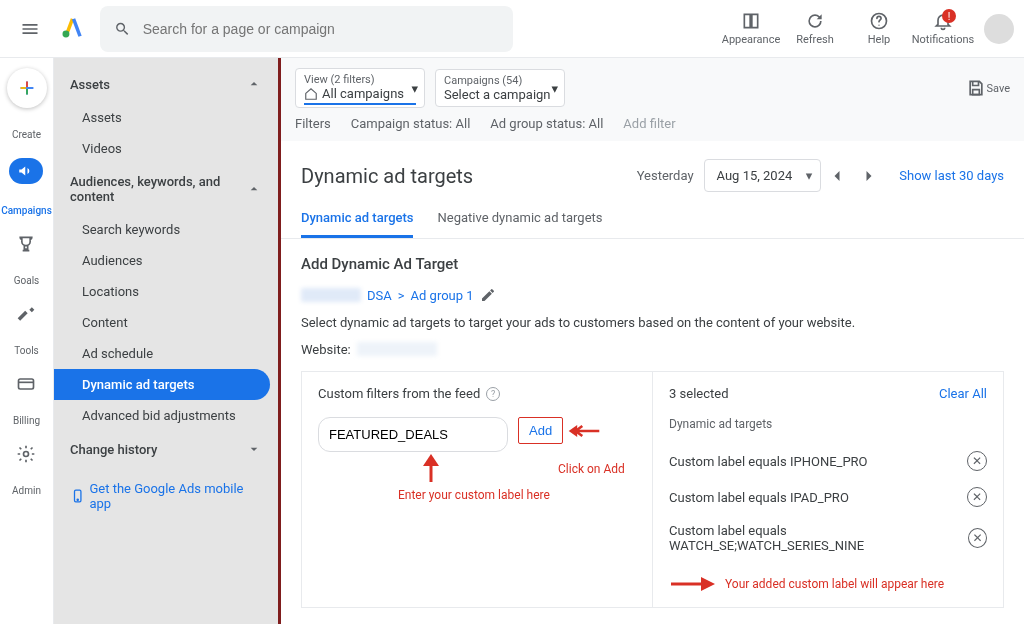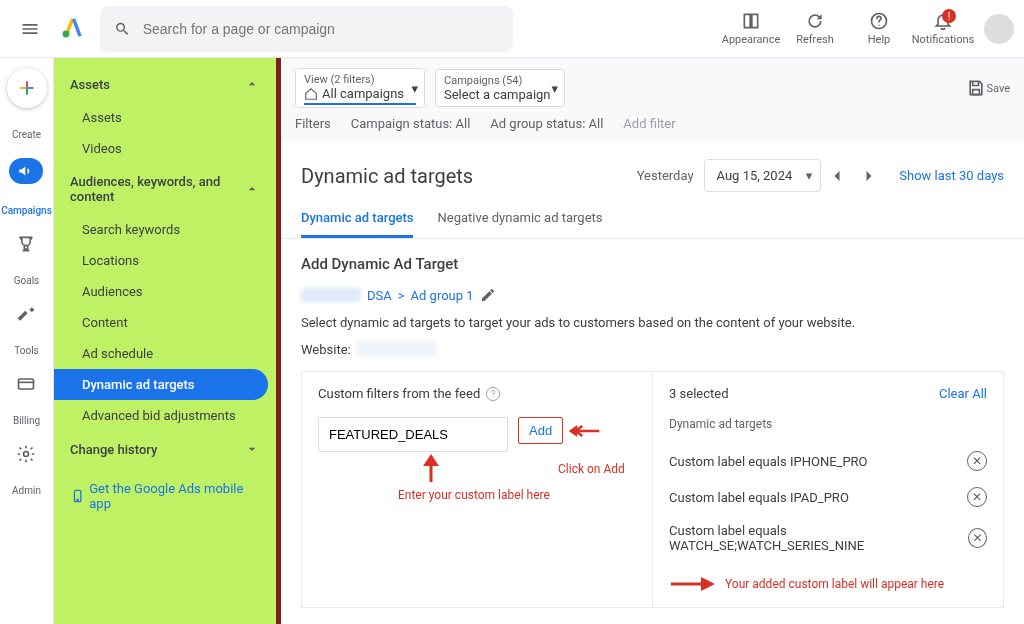--- a/index.html
+++ b/index.html
@@ -24,21 +24,21 @@
 
   
   .leftrail { width: 54px; border-right: 1px solid #e8eaed; display:flex; flex-direction:column; align-items:center; padding-top:10px; }
   .rail-item { display:flex; flex-direction:column; align-items:center; margin-bottom:18px; cursor:pointer; }
   .rail-item .lbl { font-size:10px; color:#5f6368; margin-top:21px; }
   .create-btn { width:40px; height:40px; border-radius:50%; background:#fff; box-shadow:0 1px 4px rgba(0,0,0,.25); display:flex; align-items:center; justify-content:center; }
   .campaigns-chip { background:#1a73e8; border-radius:16px; padding:4px 8px; display:flex; align-items:center; }
   .campaigns-chip svg { fill:#fff; }
 
   
-  .sidenav { width: 227px; background: #bef264; border-right: 5px solid #7f1d1d; padding-top: 8px; overflow-y: auto; }
+  .sidenav { width: 227px; background: #e5e5e5; border-right: 3px solid #7f1d1d; padding-top: 8px; overflow-y: auto; }
   .nav-group { font-size: 13px; color: #3c4043; padding: 10px 16px; display:flex; justify-content:space-between; align-items:center; cursor:pointer; }
   .nav-group.bold { font-weight: 500; }
   .nav-item { font-size: 13px; color: #3c4043; padding: 8px 16px 8px 28px; cursor:pointer; }
   .nav-item.active { background: #1a73e8; color: #fff; border-radius: 0 20px 20px 0; font-weight:500; margin-right:8px; }
   .mobile-app { display:flex; align-items:center; gap:4px; padding:14px 16px; color:#1a73e8; font-size:13px; }
 
   
   .main { flex:1; display:flex; flex-direction:column; overflow:hidden; background:#f8f9fa; }
   .scope-row { display:flex; align-items:center; padding:10px 14px 2px; gap:10px; background:#f8f9fa; }
   .scope-chip { background:#fff; border:1px solid #dadce0; border-radius:4px; padding:4px 8px; display:flex; flex-direction:column; min-width:130px; position:relative; cursor:pointer; }
@@ -74,21 +74,21 @@
   .website-row .blur { background:#eef3f9; display:inline-block; width:80px; height:14px; filter:blur(2px); }
 
   .two-col { display:flex; border:1px solid #e8eaed; }
   .col { flex:1; padding:14px 16px; }
   .col+.col { border-left:1px solid #e8eaed; }
   .col-head { display:flex; align-items:center; font-size:13px; color:#3c4043; margin-bottom:16px; }
   .col-head .clear { margin-left:auto; color:#1a73e8; cursor:pointer; }
   .info-icon { width:14px; height:14px; border:1px solid #9aa0a6; border-radius:50%; display:inline-flex; align-items:center; justify-content:center; font-size:9px; color:#9aa0a6; margin-left:6px; }
 
   .input-row { display:flex; align-items:flex-start; gap:10px; }
-  .text-input { border:1px solid #dadce0; border-radius:2px; padding:9px 10px; font-size:13px; width:190px; outline:none; }
+  .text-input { border:1px solid #dadce0; border-radius:12px; padding:9px 10px; font-size:13px; width:190px; outline:none; }
   .add-btn { border:1.5px solid #d93025; color:#1a73e8; padding:5px 10px; background:#fff; font-size:13px; cursor:pointer; border-radius:2px; }
 
   .target-head { font-size:12px; color:#5f6368; margin-bottom:12px; }
   .target-row { display:flex; align-items:center; font-size:13px; color:#3c4043; padding:8px 0; }
   .target-row .remove { margin-left:auto; width:20px; height:20px; border:1.5px solid #5f6368; border-radius:50%; display:flex; align-items:center; justify-content:center; cursor:pointer; font-size:12px; color:#5f6368; }
 
   
   .anno { color:#d93025; font-size:12px; }
   .arrow-red { display:inline-block; }
 </style>
@@ -207,22 +207,22 @@
     </div>
     <div class="nav-item">Assets</div>
     <div class="nav-item">Videos</div>
     <div class="nav-group bold">
       <span style="max-width:160px">Audiences, keywords, and content</span>
       <svg width="16" height="16" viewBox="0 0 24 24" fill="#5f6368">
           <path d="M7 14l5-5 5 5z"></path>
         </svg>
     </div>
     <div class="nav-item">Search keywords</div>
+    <div class="nav-item">Audiences</div>
     <div class="nav-item">Locations</div>
-    <div class="nav-item">Audiences</div>
     <div class="nav-item">Content</div>
     <div class="nav-item">Ad schedule</div>
     <div class="nav-item active">Dynamic ad targets</div>
     <div class="nav-item">Advanced bid adjustments</div>
     <div class="nav-group bold">
       <span>Change history</span>
       <svg width="16" height="16" viewBox="0 0 24 24" fill="#5f6368">
           <path d="M7 10l5 5 5-5z"></path>
         </svg>
     </div>

